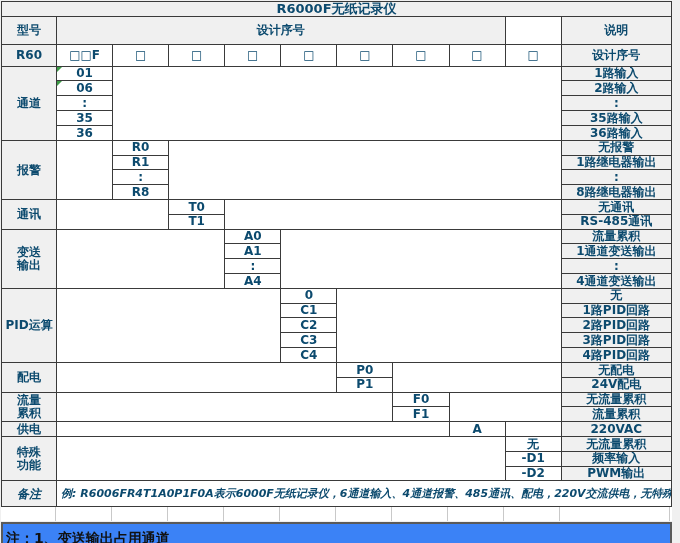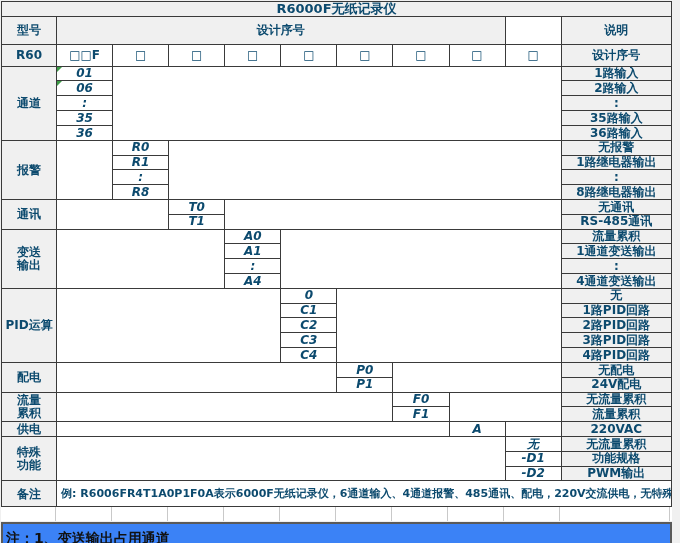--- a/index.html
+++ b/index.html
@@ -9,26 +9,26 @@
 
   table.spec { border-collapse: collapse; table-layout: fixed; width: 671px;
     font-size: 12px; font-weight: bold; color: #0c4a6e; }
   table.spec td, table.spec th { border: 1px solid #3a3a3a; padding: 0;
     text-align: center; vertical-align: middle; line-height: 1.05;
     overflow: hidden; white-space: nowrap; }
   tr.row-title  { height: 13px; }
   tr.row-head   { height: 28px; }
   tr.row-r60    { height: 22px; }
   tr.d          { height: 14.82px; }
-  tr.row-remark { height: 26px; }
+  tr.row-remark { height: 26px; font-style: italic; }
 
   .fill  { background: #f0f0f0; }
   .white { background: #ffffff; }
   .lbl   { background: #f0f0f0; white-space: pre-line !important; }
-  .code  { background: #ffffff; position: relative; font-style: italic; }
+  .code  { background: #ffffff; position: relative; }
   .desc  { background: #f0f0f0; }
   .blank { background: #ffffff; }
   .remark-text { text-align: left !important; padding-left: 4px !important;
     font-size: 11px; background: #ffffff; }
   .title-cell { font-size: 13px; }
 
   .flag { position: absolute; left: 0; top: 0; width: 0; height: 0;
     border-top: 5px solid #3c9b46; border-right: 5px solid transparent; }
 
   .grid-strip { display: flex; width: 671px; height: 14px; background: #ffffff; }
@@ -219,21 +219,21 @@
 
     <tr class="d">
       <td class="lbl" rowspan="3">特殊
 功能</td>
       <td class="blank" colspan="8" rowspan="3"></td>
       <td class="code">无</td>
       <td class="desc">无流量累积</td>
     </tr>
     <tr class="d">
       <td class="code">-D1</td>
-      <td class="desc">功能规格</td>
+      <td class="desc">频率输入</td>
     </tr>
     <tr class="d">
       <td class="code">-D2</td>
       <td class="desc">PWM输出</td>
     </tr>
 
     <tr class="row-remark">
       <td class="lbl">备注</td>
       <td class="remark-text" colspan="10">例: R6006FR4T1A0P1F0A表示6000F无纸记录仪，6通道输入、4通道报警、485通讯、配电，220V交流供电，无特殊功能</td>
     </tr>

